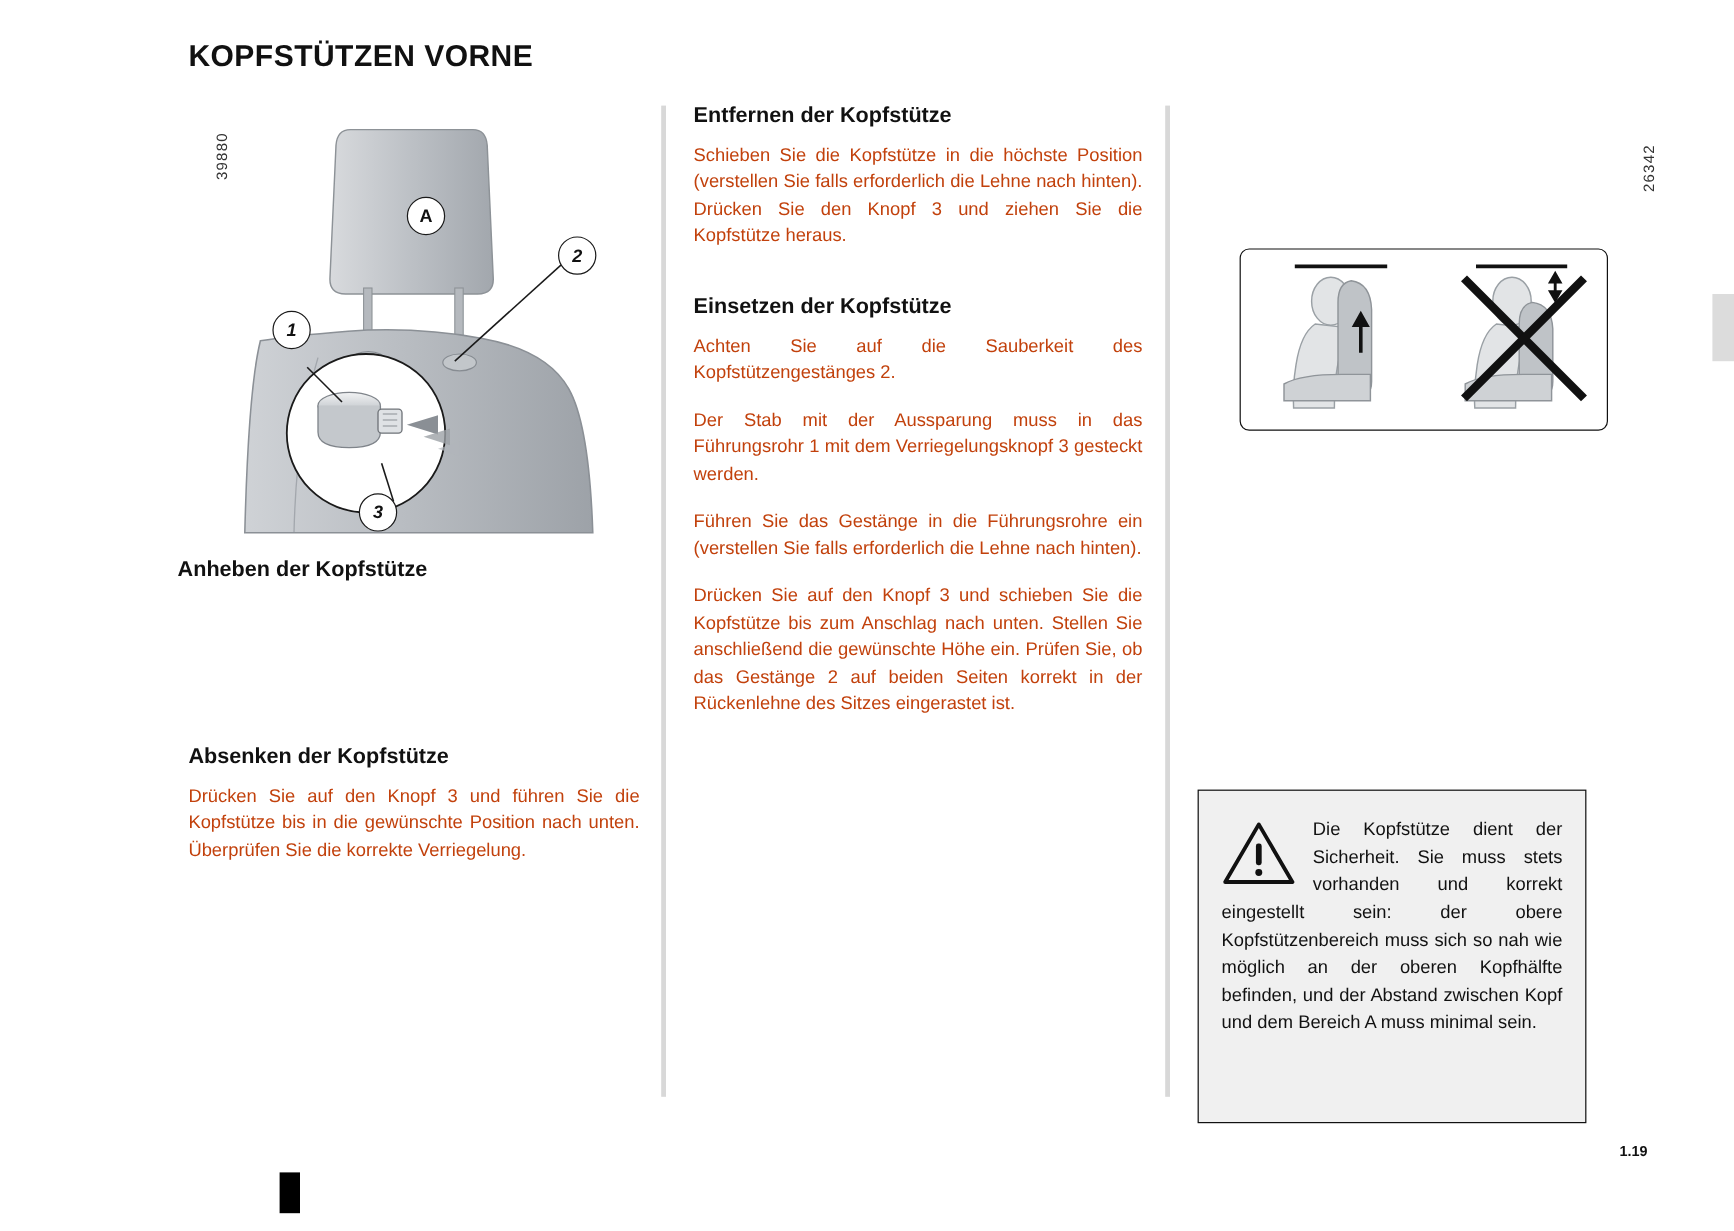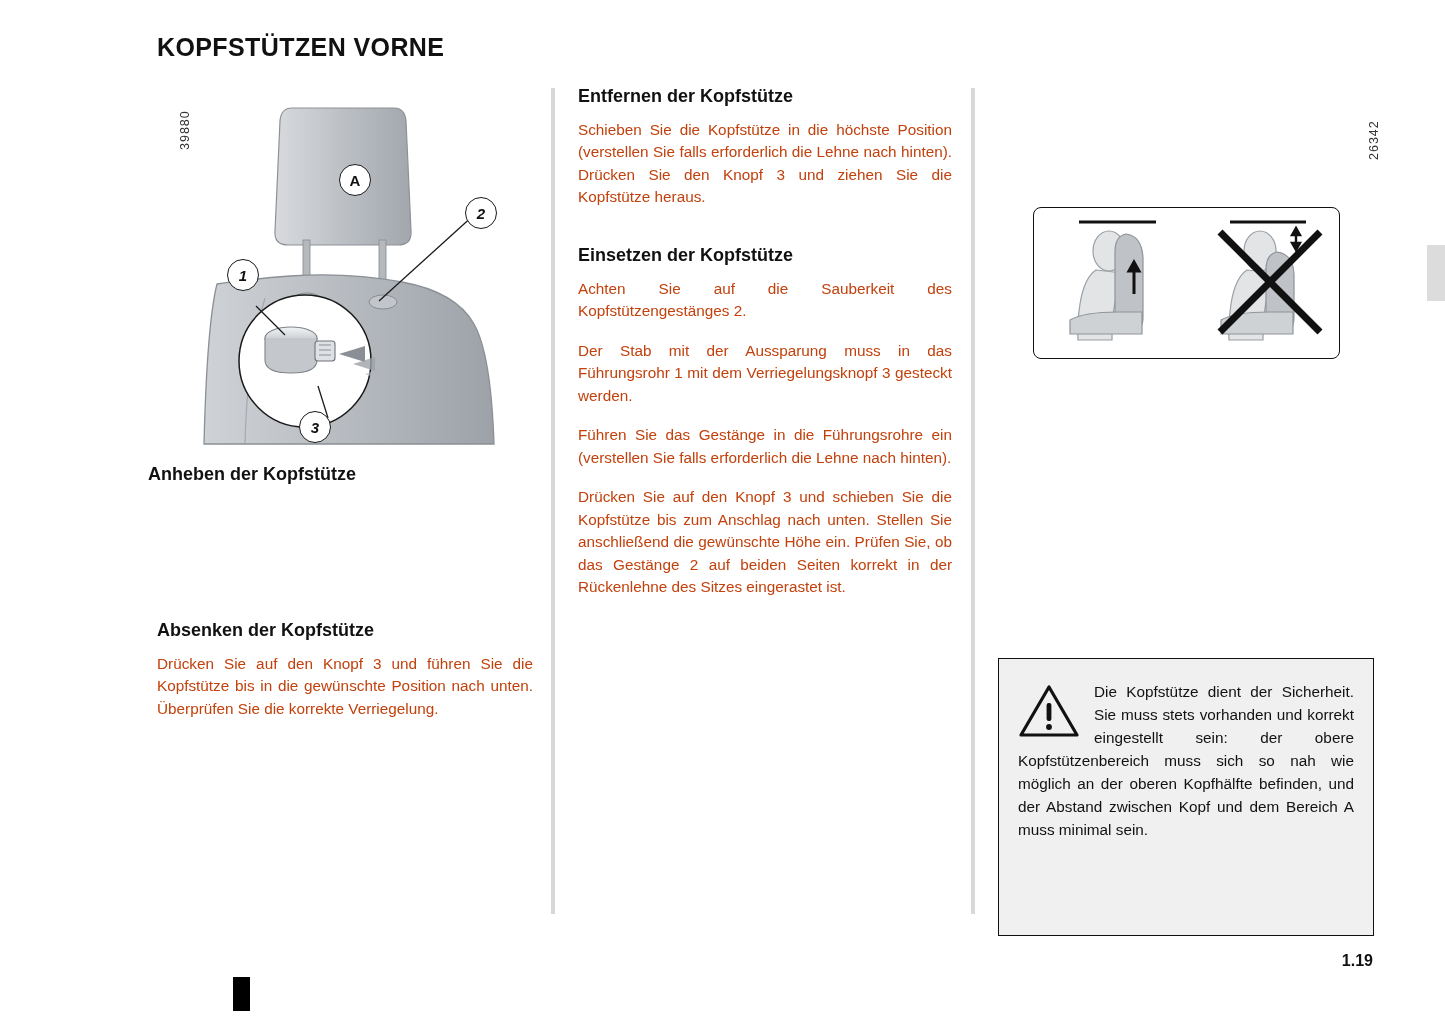--- a/index.html
+++ b/index.html
@@ -114,21 +114,21 @@
     border-radius: 8px;
     background: #fff;
     box-sizing: border-box;
   }
 
   
   #warning-box {
     position: absolute;
     left: 998px;
     top: 658px;
-    width: 376px;
+    width: 324px;
     height: 278px;
     border: 1.3px solid #111;
     background: #f0f0f0;
     box-sizing: border-box;
     padding: 22px 19px 18px 19px;
   }
   #warning-text {
     font-size: 15.3px;
     line-height: 1.5;
     text-align: justify;
@@ -140,21 +140,21 @@
     margin: 2px 14px 2px 0;
     width: 62px;
     height: 56px;
   }
 
   
   #page-number {
     position: absolute;
     right: 72px;
     top: 952px;
-    font-size: 16px;
+    font-size: 12px;
     font-weight: bold;
     color: #111;
   }
 
   
   #edge-tab {
     position: absolute;
     right: 0;
     top: 245px;
     width: 18px;

